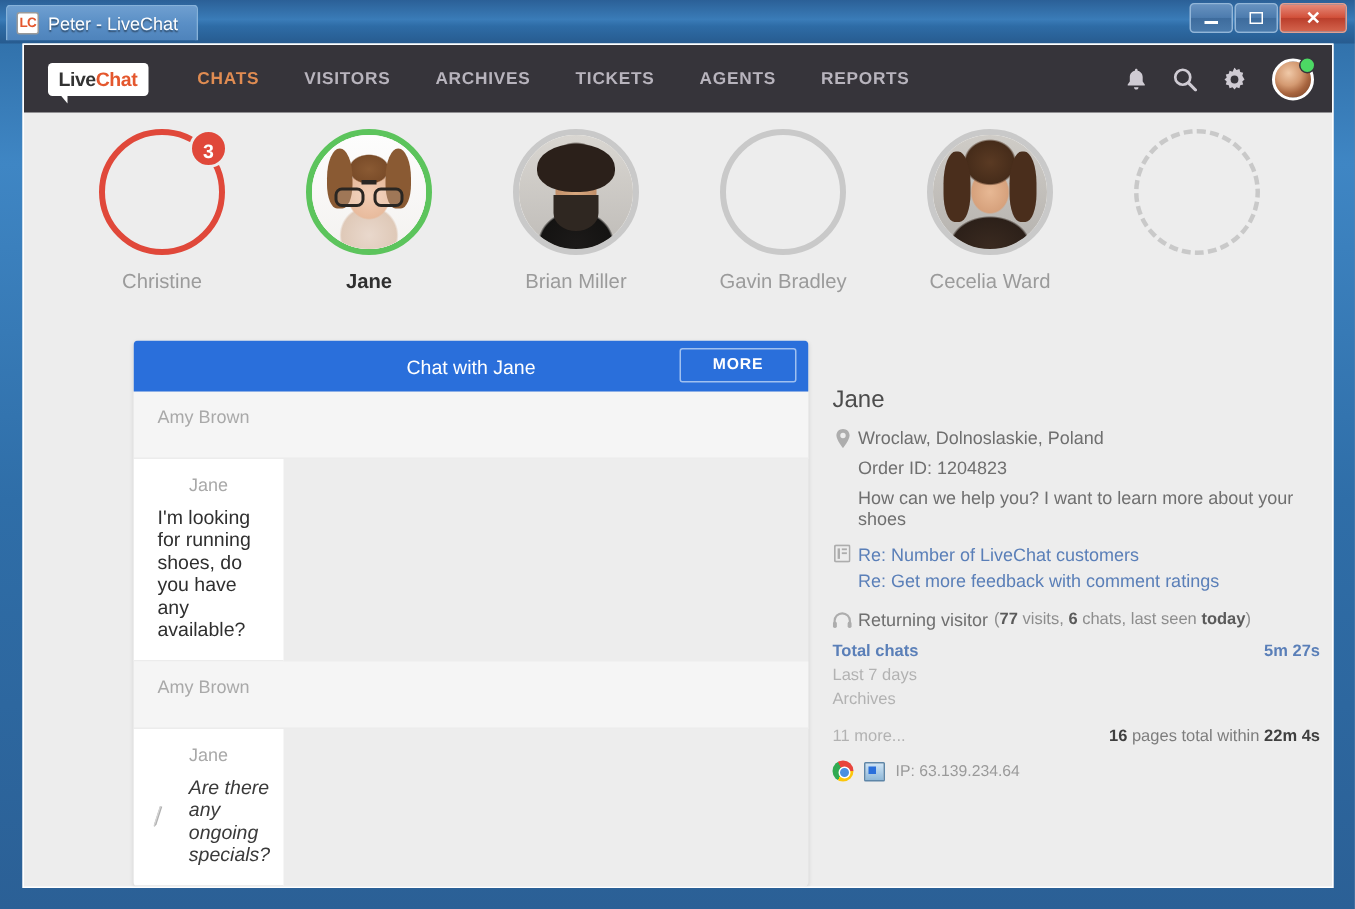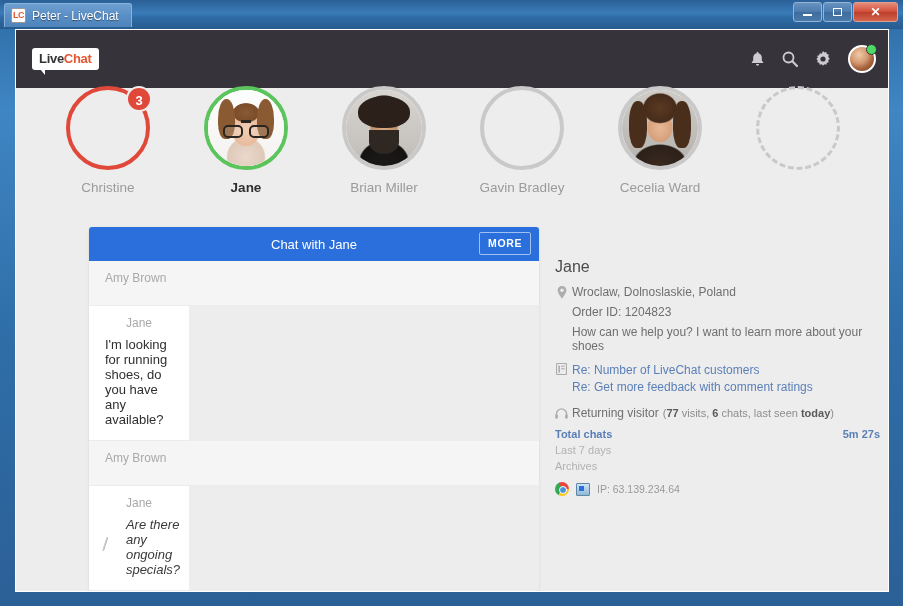--- a/index.html
+++ b/index.html
@@ -52,21 +52,21 @@
   .glyph-close { font-size: 12px; font-weight: bold; }
 
   
   #client {
     position: absolute; left: 15px; top: 29px; width: 874px; height: 563px;
     background: #ededed; border: 1px solid #ffffff; overflow: hidden;
   }
 
   
   #navbar {
-    position: absolute; left: 0; top: 0; width: 874px; height: 58px;
+    position: absolute; left: 0; top: 0; width: 874px; height: 45px;
     background: #36343a;
     display: flex; align-items: center;
   }
   #brand {
     margin-left: 16px; background: #ffffff; border-radius: 3px;
     padding: 3px 7px 4px 7px; position: relative;
     font-size: 13px; font-weight: bold; letter-spacing: -0.3px;
   }
   #brand:after {
     content: ""; position: absolute; left: 8px; bottom: -5px;
@@ -193,21 +193,21 @@
     border-radius: 3px; overflow: hidden;
     box-shadow: 0 1px 3px rgba(0,0,0,.10);
   }
   #chat-header {
     height: 34px; background: #2a6fdb; display: flex; align-items: center;
     justify-content: center; position: relative;
   }
   #chat-title { color: #ffffff; font-size: 13px; }
   #more-btn {
     position: absolute; right: 8px; top: 5px; height: 23px;
-    padding: 0 8px; border: 1px solid #9fc0f0; border-radius: 2px;
+    padding: 0 21px; border: 1px solid #9fc0f0; border-radius: 2px;
     color: #ffffff; font-size: 10.5px; font-weight: bold; letter-spacing: 0.6px;
     line-height: 21px; cursor: pointer;
   }
   .msg { padding: 10px 16px 13px 16px; border-bottom: 1px solid #ececec; }
   .msg.agent { background: #f5f5f5; }
   .msg.visitor { background: #ffffff; }
   .msg-author { font-size: 12px; color: #a9a9a9; margin-bottom: 7px; }
   .msg-text { font-size: 13px; color: #2f2f2f; }
   .msg-typing { display: flex; align-items: center; gap: 14px; }
   .msg-typing .msg-text { font-style: italic; color: #3a3a3a; }
@@ -270,20 +270,28 @@
         </div>
     </div>
   </div>
 
   <div id="client">
 
     <div id="navbar">
       <div id="brand">
         <span class="brand-live">Live</span><span class="brand-chat">Chat</span>
       </div>
+      <div id="nav-items">
+        <div class="nav-item active">CHATS</div>
+        <div class="nav-item">VISITORS</div>
+        <div class="nav-item">ARCHIVES</div>
+        <div class="nav-item">TICKETS</div>
+        <div class="nav-item">AGENTS</div>
+        <div class="nav-item">REPORTS</div>
+      </div>
       <div id="nav-right">
         <span class="nav-icon">
           <svg width="15" height="16" viewBox="0 0 15 16">
               <path fill="currentColor" d="M7.5 0.8c-.5 0-.9.4-.9.9v.5C4.6 2.6 3.2 4.3 3.2 6.4v3l-1.4 1.9v.7h11.4v-.7l-1.4-1.9v-3c0-2.1-1.4-3.8-3.4-4.2v-.5c0-.5-.4-.9-.9-.9z"></path>
               <path fill="currentColor" d="M6 13.1c0 .9.7 1.6 1.5 1.6s1.5-.7 1.5-1.6z"></path>
             </svg>
         </span>
         <span class="nav-icon">
           <svg width="16" height="16" viewBox="0 0 16 16">
               <circle cx="6.5" cy="6.5" r="5" fill="none" stroke="currentColor" stroke-width="1.8"></circle>
@@ -466,20 +474,24 @@
           <span class="stat-right">5m 27s</span>
         </div>
         <div class="stat-row">
           <span class="stat-muted">Last 7 days</span>
           <span class="stat-muted"></span>
         </div>
         <div class="stat-row">
           <span class="stat-muted">Archives</span>
           <span class="stat-muted"></span>
         </div>
+        <div class="stat-row" style="margin-top:11px">
+          <span class="stat-muted">11 more...</span>
+          <span class="stat-right2"><b>16</b><span> pages total within </span><b>22m 4s</b></span>
+        </div>
       </div>
 
       <div id="browser-row">
         <span id="chrome-ic"></span>
         <span id="os-ic"></span>
         <span id="ip-txt">IP: 63.139.234.64</span>
       </div>
     </div>
 
   </div>

